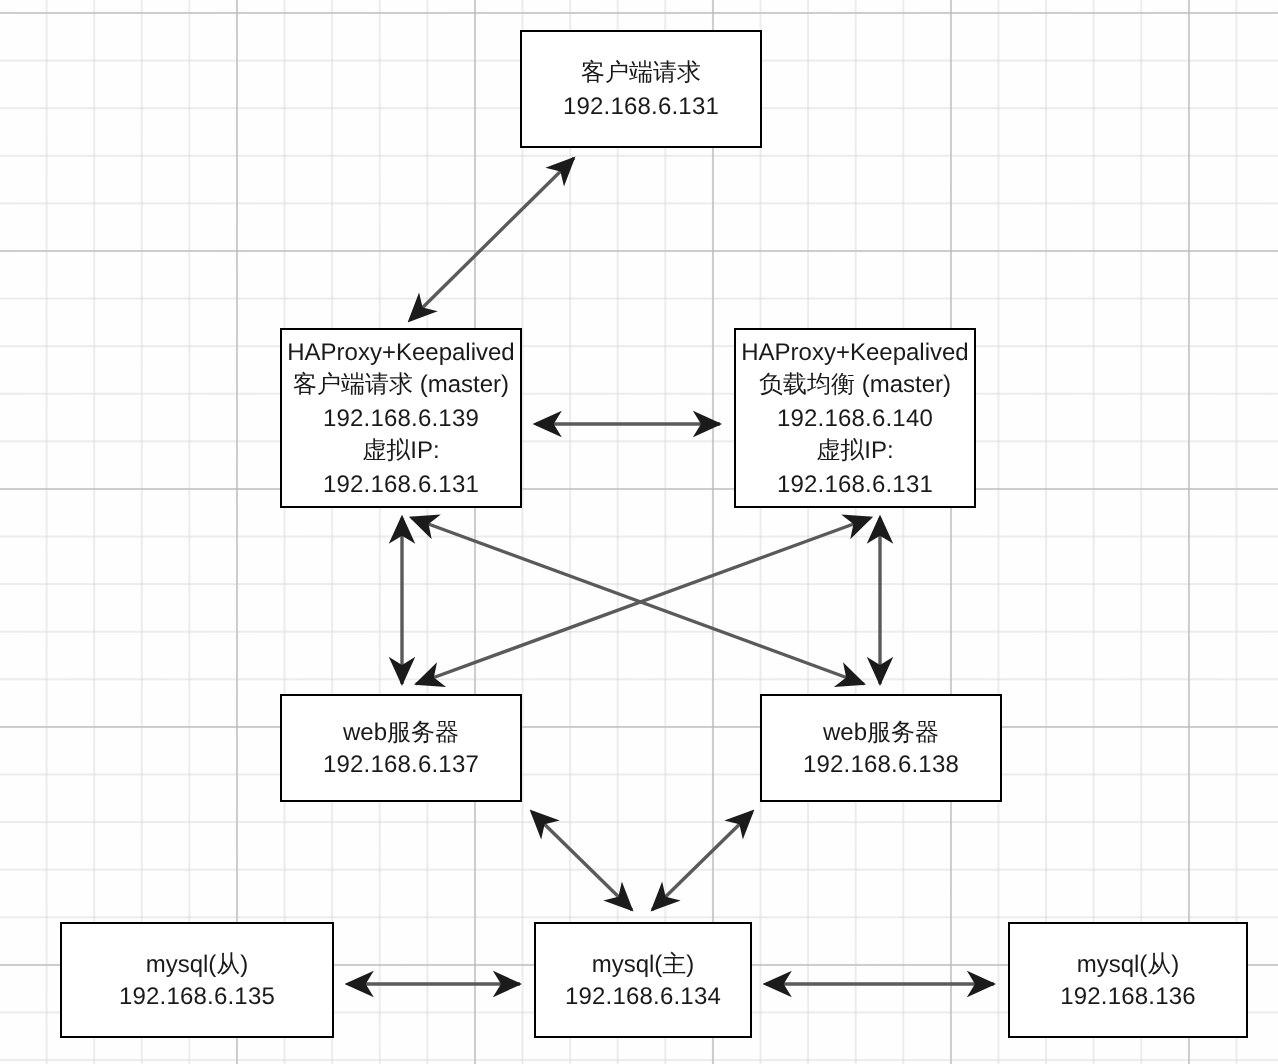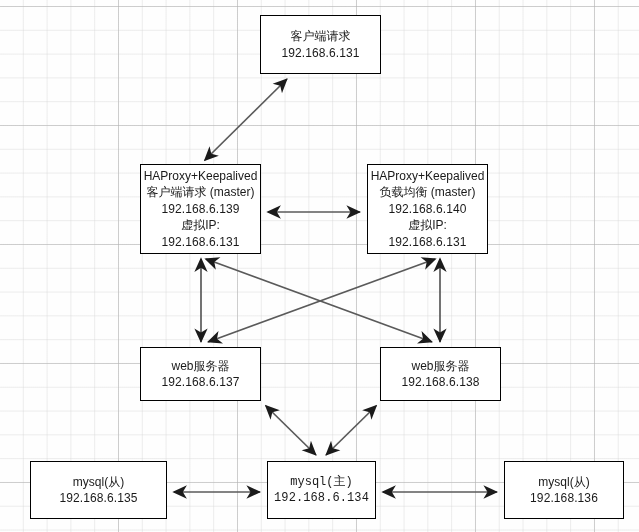--- a/index.html
+++ b/index.html
@@ -59,21 +59,21 @@
     letter-spacing: 0.1px;
   }
 
   
   #node-client   { left: 260px; top: 15px;  width: 121px; height: 59px; }
   #node-ha-master{ left: 140px; top: 164px; width: 121px; height: 90px; }
   #node-ha-backup{ left: 367px; top: 164px; width: 121px; height: 90px; }
   #node-web-1    { left: 140px; top: 347px; width: 121px; height: 54px; }
   #node-web-2    { left: 380px; top: 347px; width: 121px; height: 54px; }
   #node-mysql-s1 { left: 30px;  top: 461px; width: 137px; height: 58px; }
-  #node-mysql-m  { left: 267px; top: 461px; width: 109px; height: 58px; font-family: Liberation Mono, monospace; }
+  #node-mysql-m  { left: 267px; top: 461px; width: 109px; height: 58px; }
   #node-mysql-s2 { left: 504px; top: 461px; width: 120px; height: 58px; }
 </style>
 </head>
 <body>
 
 <div id="canvas">
 
   <svg id="arrows" viewBox="0 0 639 532" xmlns="http://www.w3.org/2000/svg">
     <defs>
       <marker id="ah" markerWidth="9" markerHeight="9" refX="8" refY="4.5" orient="auto" markerUnits="strokeWidth">

